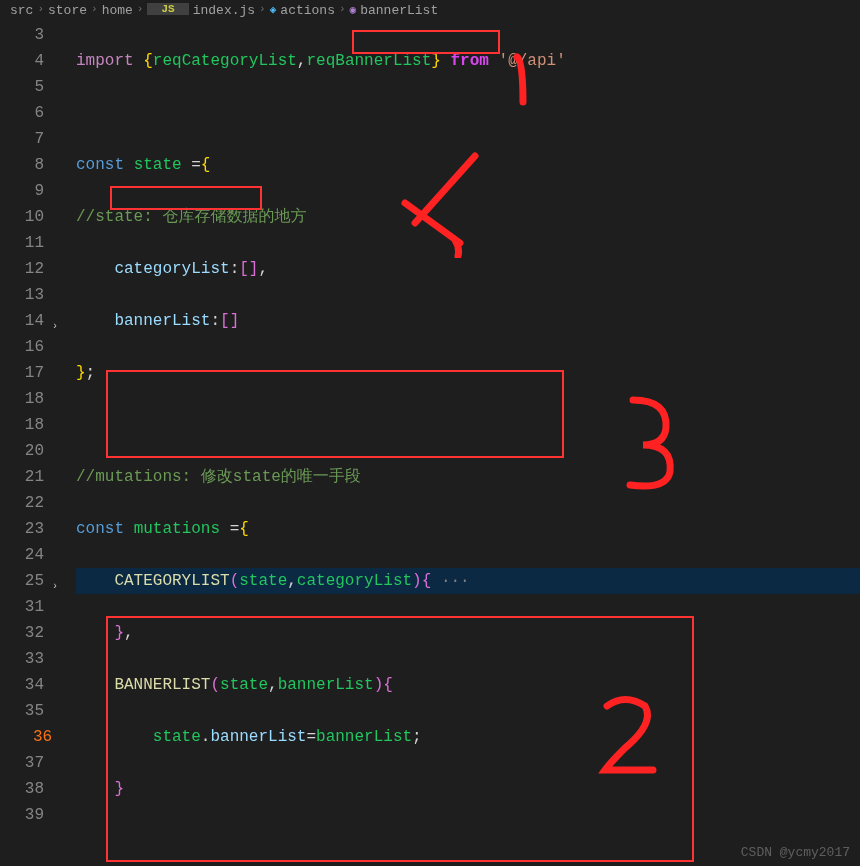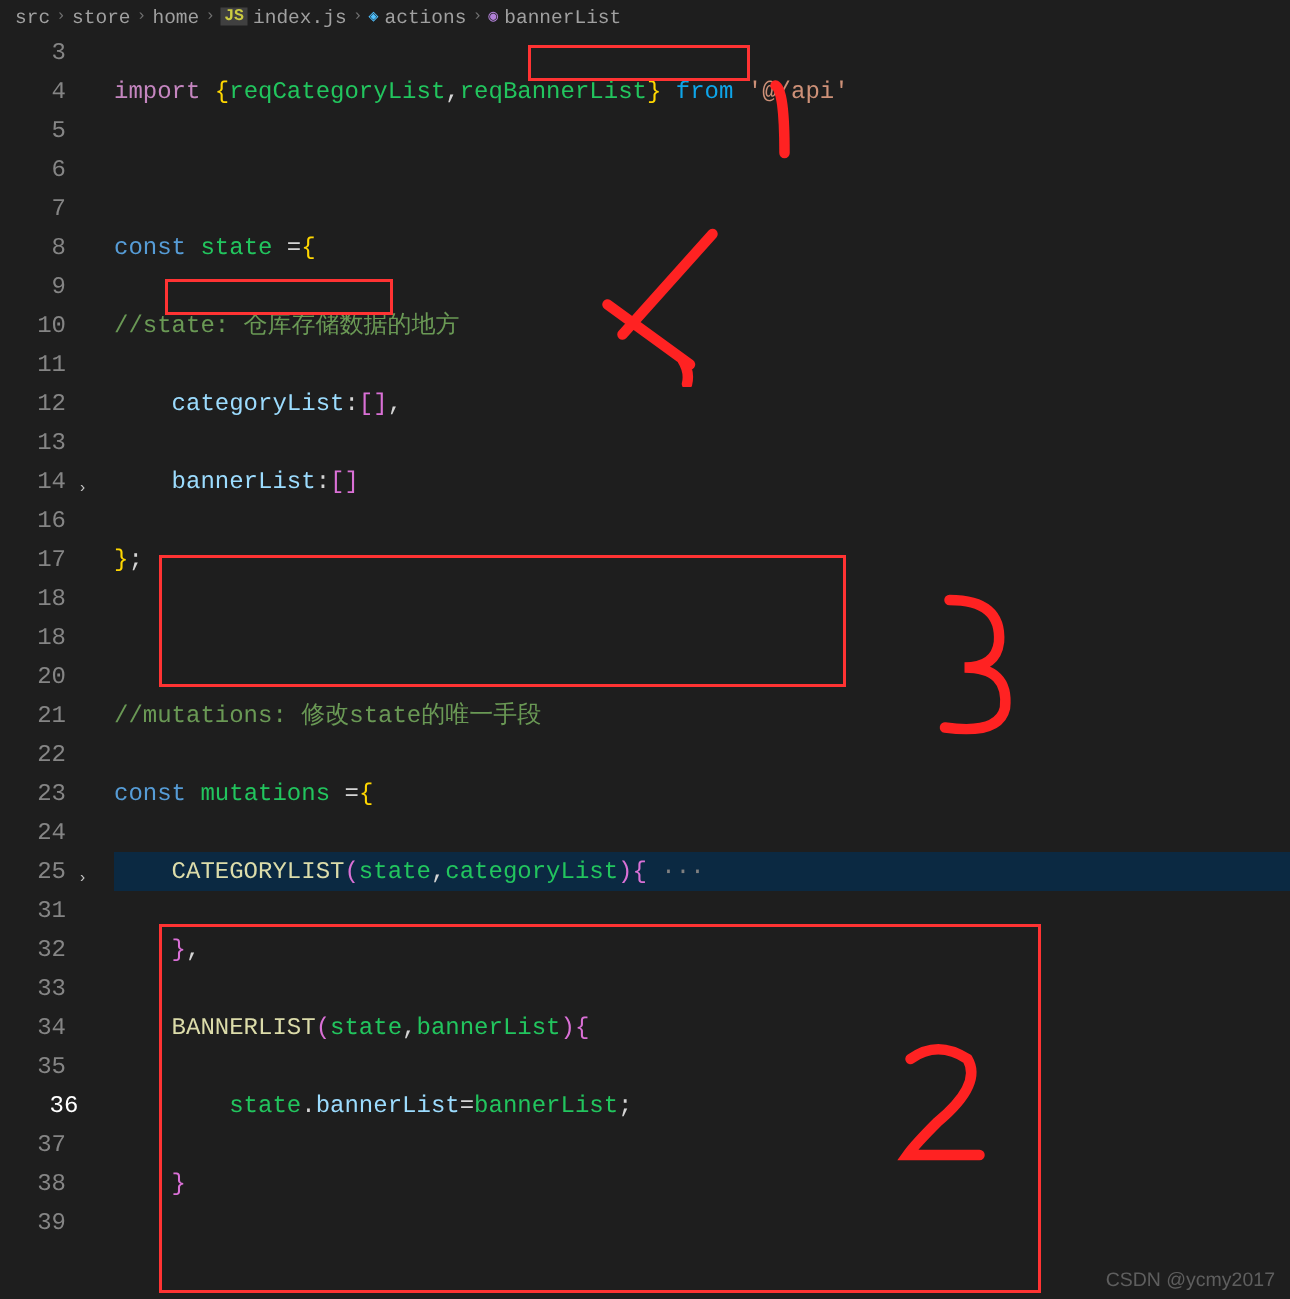--- a/index.html
+++ b/index.html
@@ -8,69 +8,69 @@
     font-family:Consolas,"Courier New",monospace;
     font-size:16px;
     color:#d4d4d4;
     width:860px;
     height:866px;
     overflow:hidden;
     position:relative;
   }
   .breadcrumb {
     display:flex;
-    align-items:center;
+    align-items:flex-start;
     padding:3px 10px;
     font-size:13px;
     color:#a0a0a0;
     gap:4px;
     background:#1e1e1e;
     height:22px;
   }
   .breadcrumb .sep { color:#707070; font-size:11px; }
-  .breadcrumb .js-icon { color:#cbcb41; font-weight:bold; font-size:11px; background:#404040; padding:0 2px; }
+  .breadcrumb .js-icon { color:#cbcb41; font-weight:bold; font-size:11px; background:#404040; padding:0 14px; }
   .breadcrumb .sym-icon { color:#4fc1ff; font-size:11px; }
   .breadcrumb .cube-icon { color:#b180d7; font-size:11px; }
   .editor {
     display:flex;
     height:calc(100% - 22px);
     position:relative;
   }
   .gutter {
     width:62px;
     text-align:right;
     padding-right:18px;
     color:#858585;
     user-select:none;
     font-size:16px;
     line-height:26px;
   }
   .gutter .ln { height:26px; position:relative; }
-  .gutter .ln.hl { color:#ffffff;padding-left:33px; }
+  .gutter .ln.hl { color:#f97316;padding-left:33px; }
   .gutter .fold {
     position:absolute;
     right:-14px;
     top:6px;
     font-size:10px;
     color:#c5c5c5;
     cursor:pointer;
   }
   .code {
     flex:1;
     line-height:26px;
     font-size:16px;
     white-space:pre;
     padding-left:14px;
     position:relative;
   }
   .line { height:26px; }
   .line.hl-blue { background:#0b2942; }
   
   .k-import { color:#c586c0; }
-  .k-from { color:#0ea5e9; }
+  .k-from { color:#d946ef;font-weight:bold; }
   .k-const { color:#569cd6; }
   .var { color:#22c55e; }
   .prop { color:#9cdcfe; }
   .func { color:#dcdcaa; }
   .str { color:#ce9178; }
   .brace { color:#ffd700; }
   .brace2 { color:#da70d6; }
   .punct { color:#d4d4d4; }
   .cmt { color:#6a9955; }
   .dots { color:#808080; }
@@ -85,21 +85,21 @@
     position:absolute;
     pointer-events:none;
     z-index:6;
   }
   .watermark {
     position:absolute;
     right:10px;
     bottom:6px;
     color:#7a7a7a;
     font-size:13px;
-    font-family:Liberation Sans, sans-serif;
+    font-family:Liberation Mono, monospace;
     opacity:0.7;
     z-index:10;
   }
 </style>
 </head>
 <body>
 
 <div class="breadcrumb">
   <span>src</span>
     <span class="sep">›</span>

